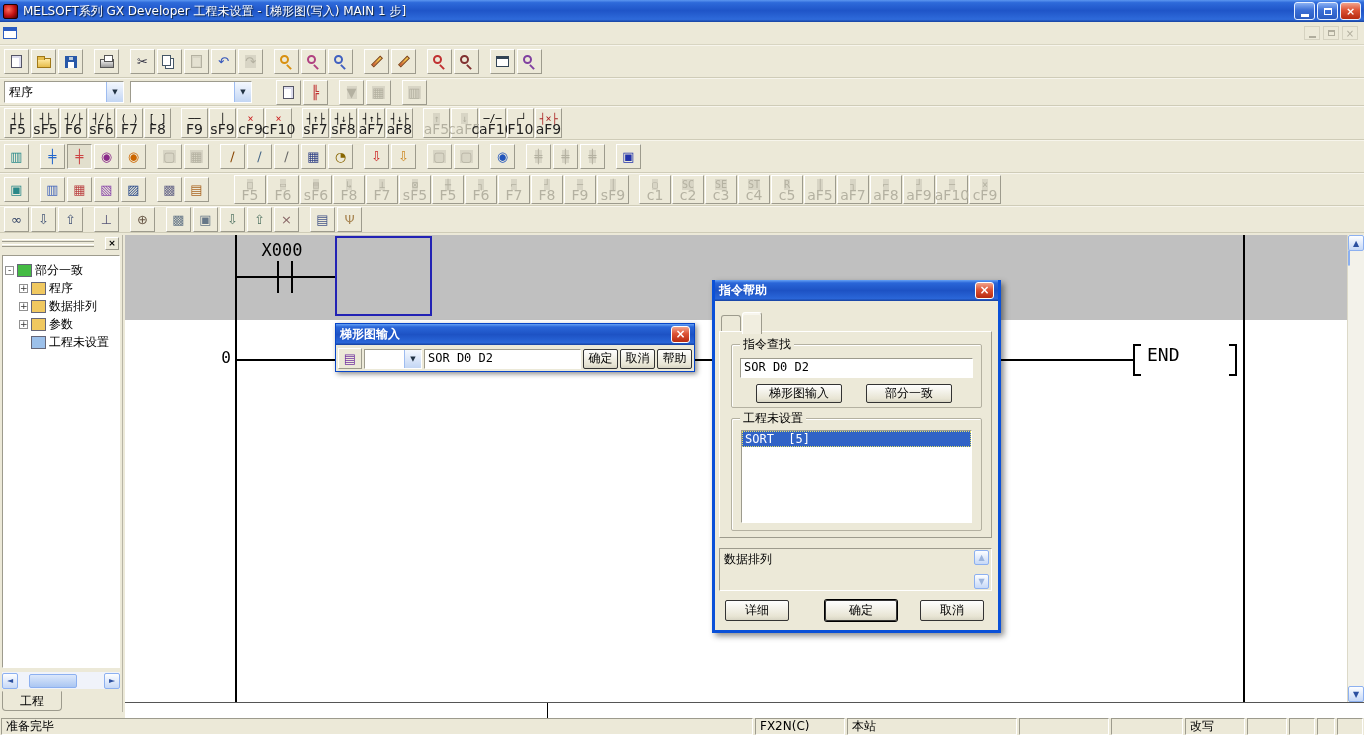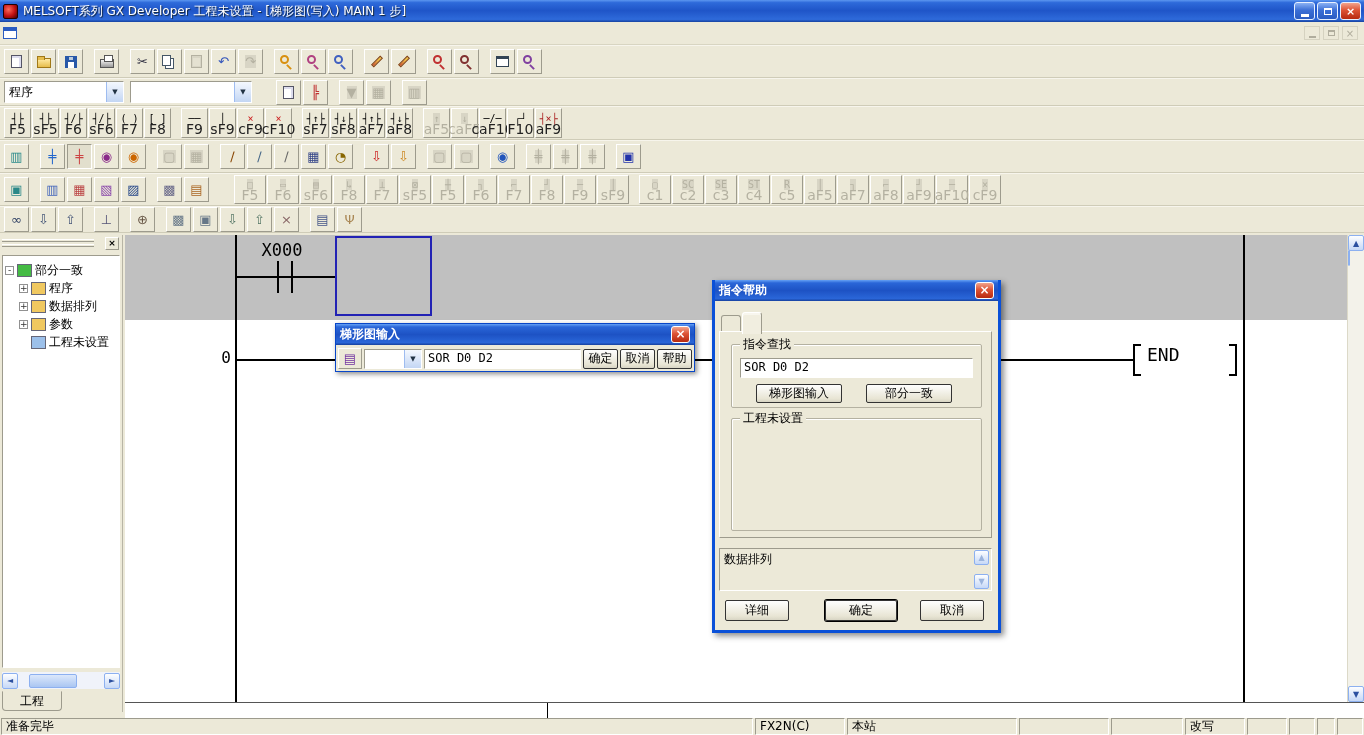--- a/index.html
+++ b/index.html
@@ -697,20 +697,23 @@
       </div>
     <div class="tab-panel">
       <div class="group" style="left:11px;top:12px;width:251px;height:64px">
         <span class="group-label">指令查找</span>
         <div class="hd-input">SOR D0 D2</div>
         <div class="xpbtn match-btn" style="left:24px">梯形图输入</div>
         <div class="xpbtn match-btn" style="left:134px">部分一致</div>
       </div>
       <div class="group" style="left:11px;top:86px;width:251px;height:113px">
         <span class="group-label">工程未设置</span>
+        <div class="hd-list">
+          <div class="list-sel">SORT  [5]</div>
+        </div>
       </div>
     </div>
     <div class="hd-desc">
       <span>数据排列</span>
       <div class="desc-scroll">
         <span class="sbtn">▲</span>
         <span class="sbtn">▼</span>
       </div>
     </div>
     <div class="xpbtn hd-btn" style="left:10px;width:64px">详细</div>

